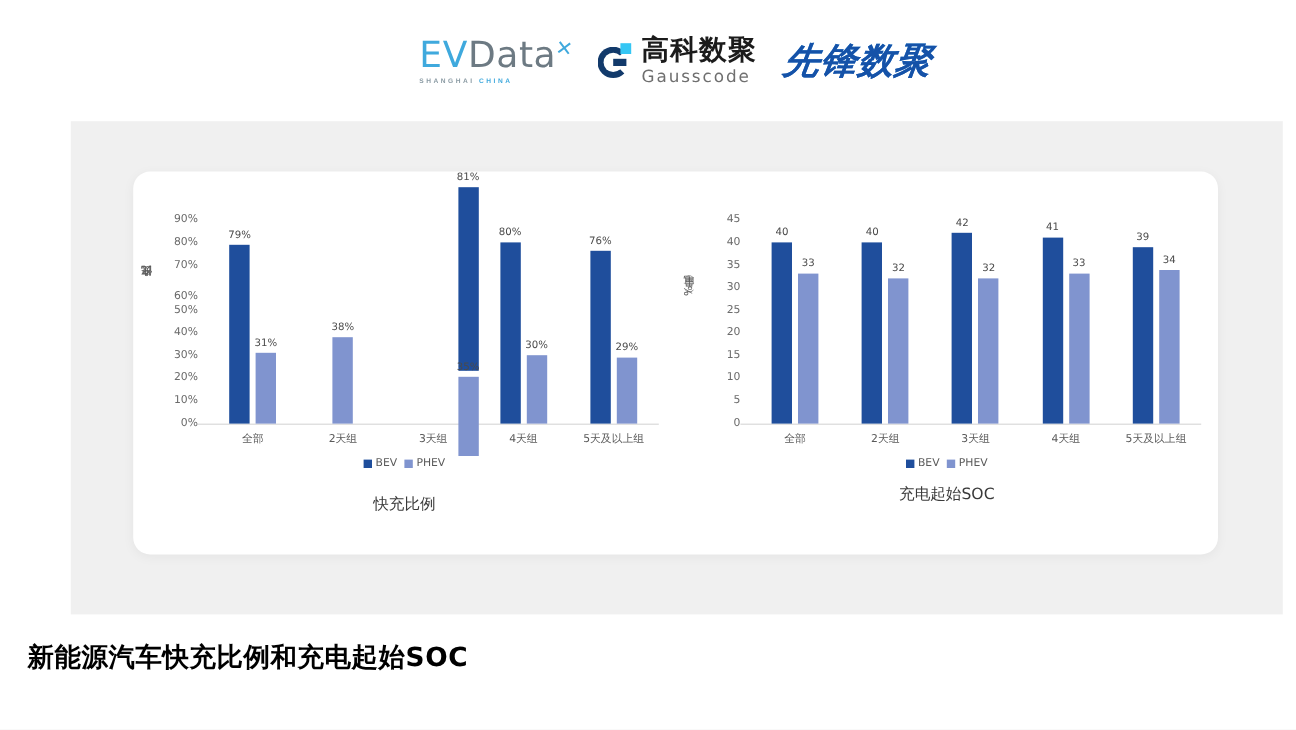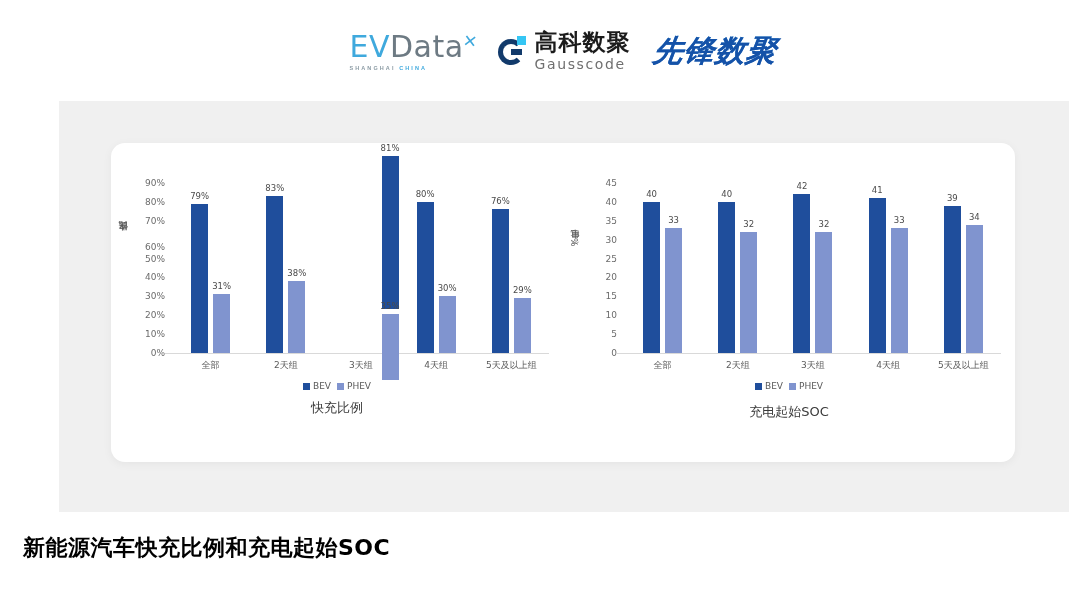--- a/index.html
+++ b/index.html
@@ -205,24 +205,20 @@
                   <div class="bar bev" style="height: 149.222px;"></div>
                   <div class="bar-val" style="bottom: 152.222px; text-align: center;">79%</div>
                 </div>
                 <div class="bar-wrap">
                   <div class="bar phev" style="height: 58.5556px;"></div>
                   <div class="bar-val" style="bottom: 61.5556px;">31%</div>
                 </div>
               </div>
               <div class="group" style="width: 75.2px;">
                 <div class="bar-wrap">
-                  <div class="bar bev" style="height: 156.778px;"></div>
-                  <div class="bar-val" style="bottom: 159.778px;">83%</div>
-                </div>
-                <div class="bar-wrap">
                   <div class="bar phev" style="height: 71.7778px;"></div>
                   <div class="bar-val" style="bottom: 74.7778px;">38%</div>
                 </div>
               </div>
               <div class="group" style="width: 75.2px; flex-direction: column;">
                 <div class="bar-wrap">
                   <div class="bar bev" style="height: 153px;"></div>
                   <div class="bar-val" style="bottom: 156px;">81%</div>
                 </div>
                 <div class="bar-wrap">
@@ -262,21 +258,21 @@
               <div class="item">
                 <span class="swatch bev"></span>
                 <span>BEV</span>
               </div>
               <div class="item">
                 <span class="swatch phev"></span>
                 <span>PHEV</span>
               </div>
             </div>
           </div>
-          <div class="chart-caption" style="top: 256px; text-align: center;">快充比例</div>
+          <div class="chart-caption" style="top: 268px; text-align: center;">快充比例</div>
         </div>
         <div class="chart-block">
           <div class="plot">
             <div class="ylabel" style="left: 6px; top: 83px;">电量（%）</div>
             <div class="ticks" style="left: 0px; width: 54px; top: 28px; height: 170px;">
               <div class="tick" style="top: 170px;">0</div>
               <div class="tick" style="top: 151.111px;">5</div>
               <div class="tick" style="top: 132.222px;">10</div>
               <div class="tick" style="top: 113.333px;">15</div>
               <div class="tick" style="top: 94.4444px;">20</div>

